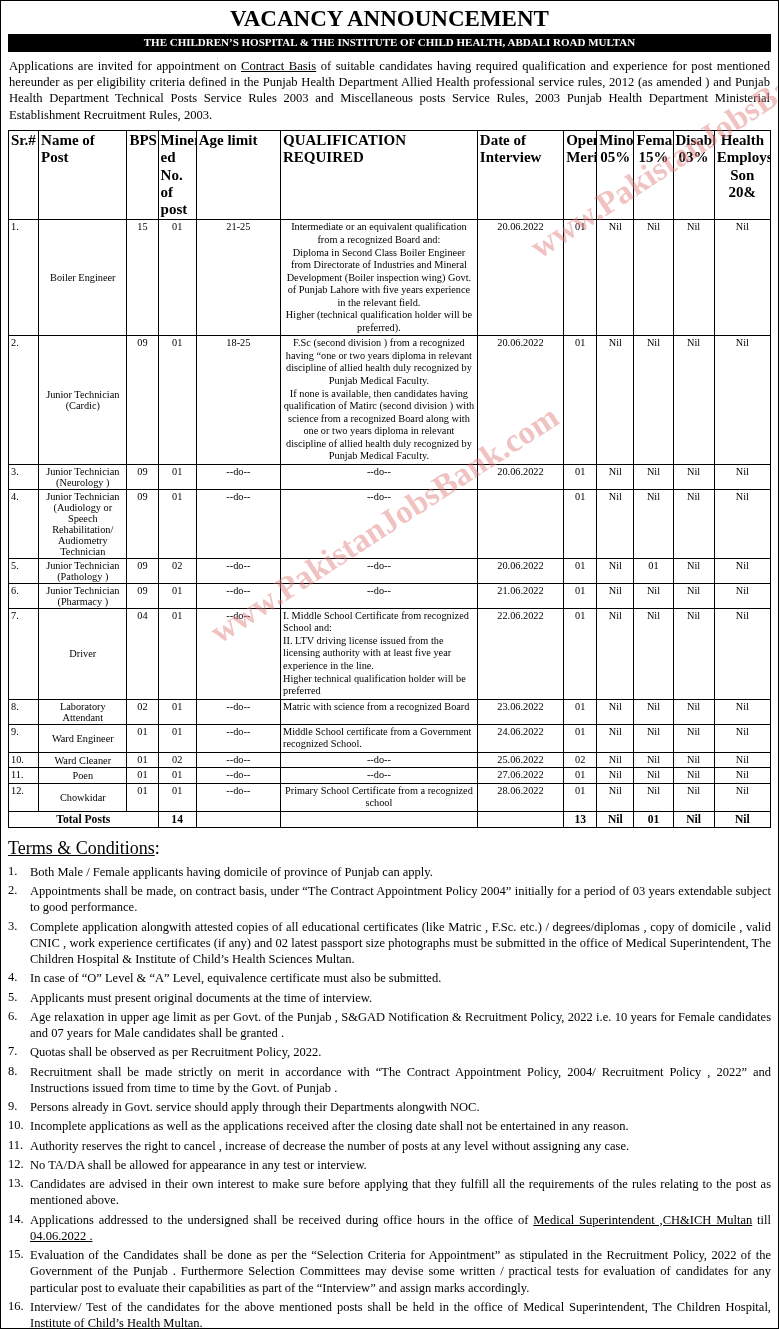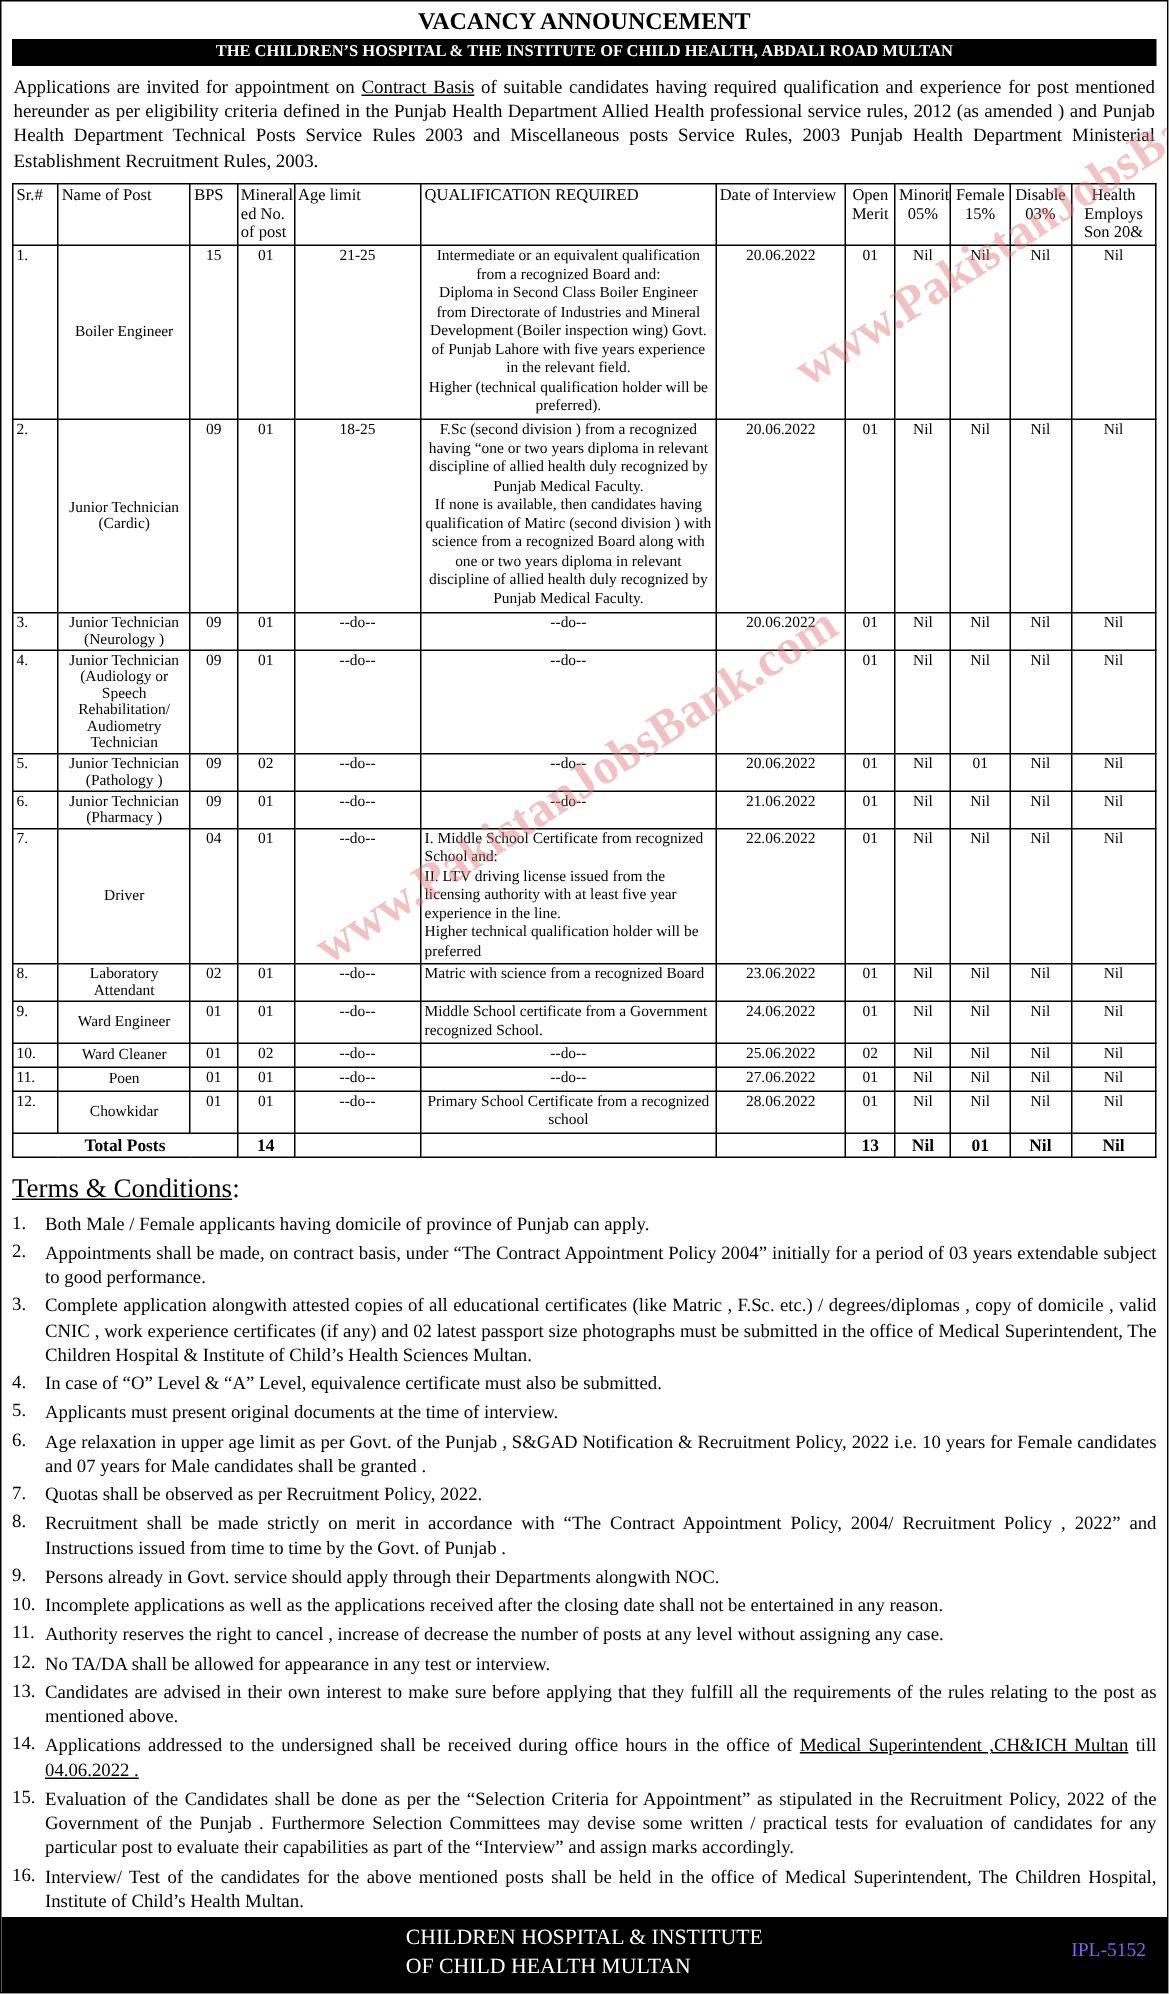--- a/index.html
+++ b/index.html
@@ -1,28 +1,28 @@
 <!DOCTYPE html>
 <html><head>
 <meta charset="utf-8">
 <style>
   *{box-sizing:border-box}
   html,body{margin:0;padding:0;background:#9a9a9a}
   .page{width:779px;height:1329px;margin:0 auto;background:#fff;border:1px solid #000;
         font-family:"Liberation Serif",serif;color:#000;position:relative;overflow:hidden;
         display:flex;flex-direction:column}
   .content{padding:2px 7px 0}
-  .title{text-align:center;font-weight:bold;font-size:16px;padding:3px 0 2px}
+  .title{text-align:center;font-weight:bold;font-size:23px;padding:3px 0 2px}
   .banner{background:#000;color:#fff;text-align:center;font-weight:bold;font-size:11px;
           padding:2px 0;line-height:1.25}
   .intro{font-size:12.6px;line-height:1.3;margin:6px 1px 7px;text-align:justify}
   .bu{font-weight:normal;text-decoration:underline}
   table{width:100%;border-collapse:collapse;table-layout:fixed;font-size:10.3px}
   th,td{border:1px solid #000;padding:1px 2px;vertical-align:top;overflow:hidden}
-  th{font-size:11px;text-align:left;font-weight:normal;line-height:1.15}
+  th{font-size:15px;text-align:left;font-weight:bold;line-height:1.15}
   th.cq{text-align:center}
   td.c0{text-align:left}
   td.c1{text-align:center;vertical-align:middle}
   td.c2,td.c3,td.c4,td.c6,td.c7,td.c8,td.c9,td.c10,td.c11{text-align:center}
   td.c5{white-space:pre-line;line-height:1.22}
   td.c5.qa-center{text-align:center}
   td.c5.qa-left{text-align:left}
   tr.total-row td{font-weight:bold;font-size:11.6px;text-align:center}
   .terms{margin-top:10px;font-size:12.5px}
   .terms-heading-row{margin:0 0 5px;font-size:18px}

